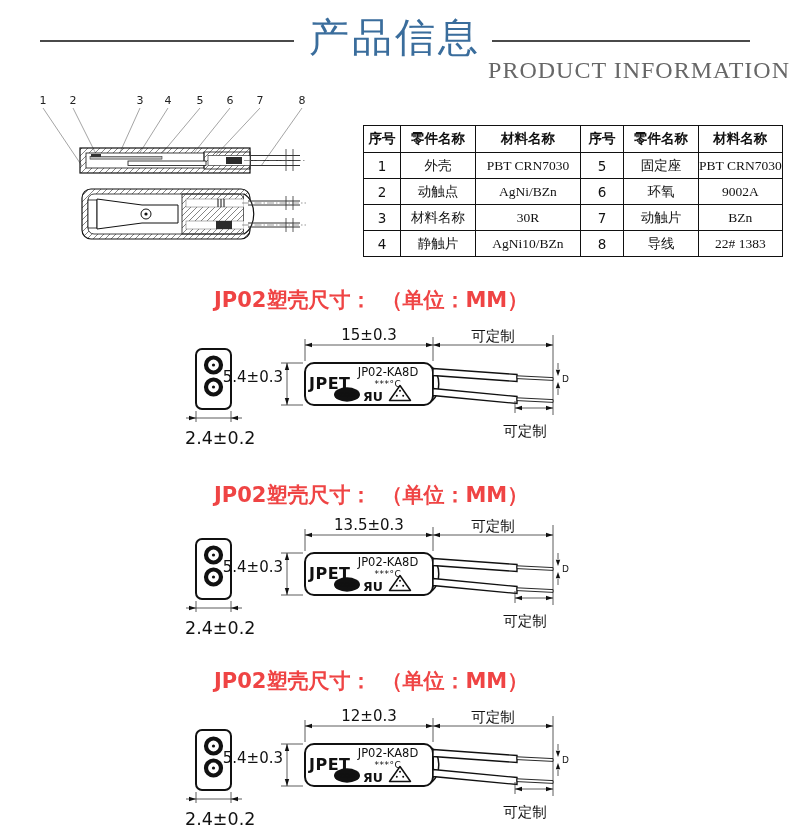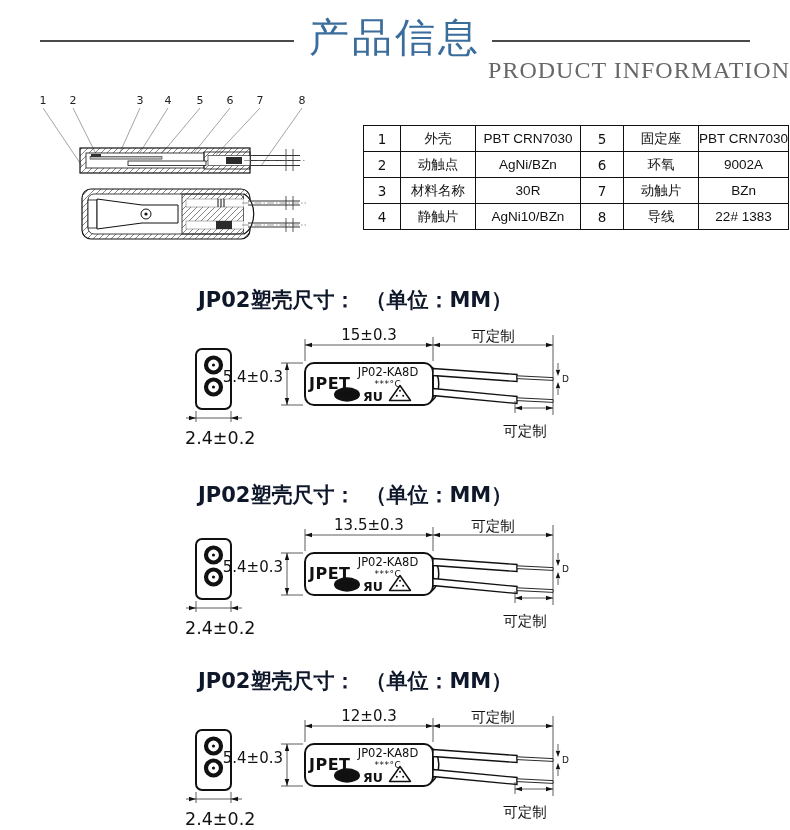--- a/index.html
+++ b/index.html
@@ -13,23 +13,23 @@
   .rule{position:absolute;top:40px;height:2px;background:#4a4a4a;}
   .rule-left{left:40px;width:254px;}
   .rule-right{left:492px;width:258px;}
   
   table.parts{position:absolute;left:363px;top:125px;border-collapse:collapse;table-layout:fixed;}
   table.parts th,table.parts td{border:1.6px solid #111;text-align:center;vertical-align:middle;
             padding:0;overflow:hidden;white-space:nowrap;}
   table.parts th{font-size:13.5px;font-weight:bold;height:26px;}
   table.parts td{height:25px;font-size:13.5px;}
   td.num{font-size:13px;}
-  td.mat{font-family:Liberation Sans, sans-serif;font-size:12px;}
+  td.mat{font-family:Liberation Serif, serif;font-size:12px;}
   
-  .sec-title{position:absolute;left:198px;font-size:21px;font-weight:bold;color:#0f172a;white-space:nowrap;}
+  .sec-title{position:absolute;left:214px;font-size:21px;font-weight:bold;color:#ef4444;white-space:nowrap;}
   .sec-title .unit{margin-left:10px;}
   
   svg{position:absolute;overflow:visible;}
   svg text{font-family:"DejaVu Sans","Liberation Sans",sans-serif;fill:#111;}
   .s2{fill:#fff;stroke:#111;stroke-width:2;}
   .s14{fill:#fff;stroke:#111;stroke-width:1.4;}
   .s09{fill:#fff;stroke:#111;stroke-width:0.9;}
   .cap{fill:none;stroke:#111;stroke-width:1.5;}
   .thin{stroke:#333;stroke-width:0.8;fill:none;}
   .arr{fill:#111;stroke:none;}
@@ -133,20 +133,28 @@
   <table class="parts">
     <colgroup>
       <col style="width:37px">
         <col style="width:75px">
         <col style="width:105px">
       <col style="width:43px">
         <col style="width:75px">
         <col style="width:83px">
     </colgroup>
     <tbody>
+        <tr>
+      <th>序号</th>
+      <th>零件名称</th>
+      <th>材料名称</th>
+      <th>序号</th>
+      <th>零件名称</th>
+      <th>材料名称</th>
+    </tr>
     <tr>
       <td class="num">1</td>
       <td>外壳</td>
       <td class="mat">PBT CRN7030</td>
       <td class="num">5</td>
       <td>固定座</td>
       <td class="mat">PBT CRN7030</td>
     </tr>
     <tr>
       <td class="num">2</td>

